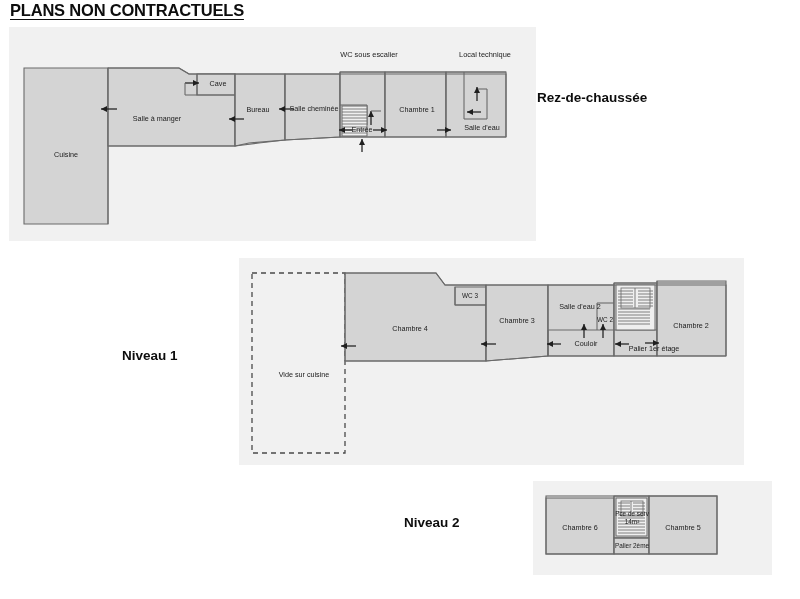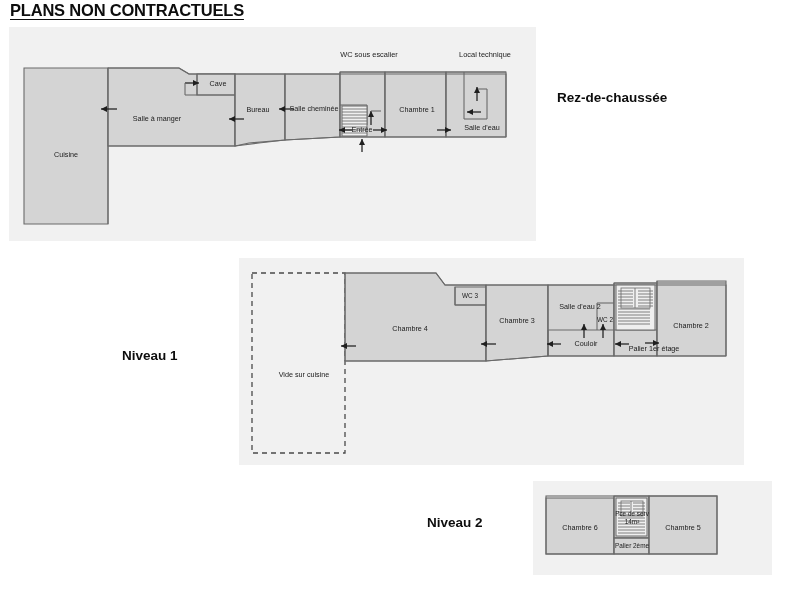--- a/index.html
+++ b/index.html
@@ -46,23 +46,23 @@
   #panel-n2     { left: 533px; top: 481px; width: 239px; height: 94px;  }
 
   
   .level-caption {
     position: absolute;
     font-size: 13.5px;
     font-weight: bold;
     color: #0d0d0d;
     white-space: nowrap;
   }
-  #cap-rdc { left: 557px; top: 90px; text-align: center;  }
+  #cap-rdc { left: 537px; top: 90px; text-align: center;  }
   #cap-n1  { left: 122px; top: 348px; text-align: right; }
-  #cap-n2  { left: 404px; top: 515px; margin-left: 23px; }
+  #cap-n2  { left: 404px; top: 515px; }
 
   
   .plan-svg {
     position: absolute;
     overflow: visible;
   }
   #svg-rdc { left: 9px;   top: 27px;  }
   #svg-n1  { left: 239px; top: 258px; }
   #svg-n2  { left: 533px; top: 481px; }
 

